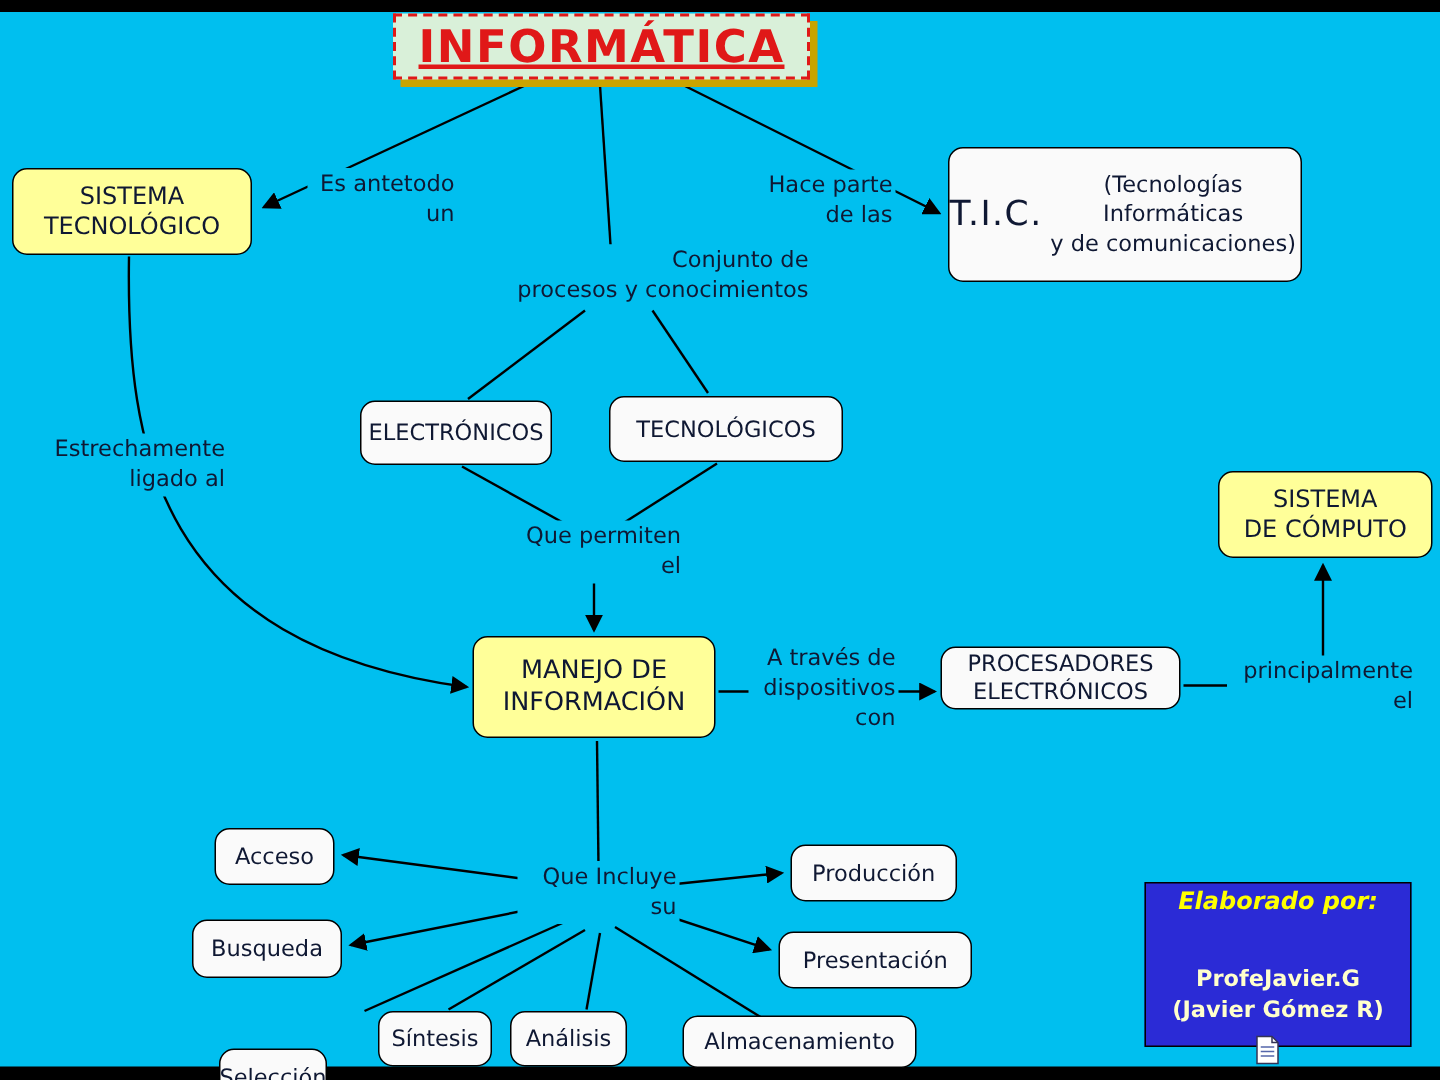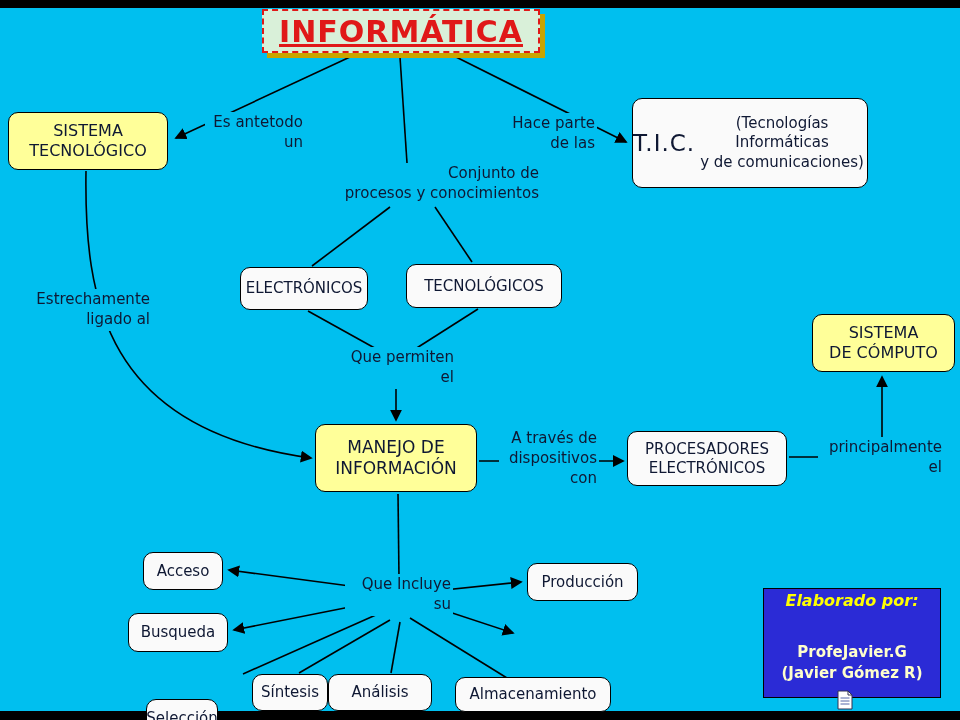--- a/index.html
+++ b/index.html
@@ -29,27 +29,27 @@
   .label{position:absolute;text-align:right;white-space:pre-line;background:var(--background);
     line-height:1.32;font-size:15px;padding:1px 2px}
 
   .n-sistec{left:8px;top:112px;width:160px;height:58px;font-size:16px}
   .n-tic{left:632px;top:98px;width:236px;height:90px;flex-direction:row;gap:2px}
   .tic-h{font-size:23px;letter-spacing:1px}
   .tic-s{font-size:15px;white-space:pre-line;line-height:1.3}
   .n-cien{left:240px;top:267px;width:128px;height:43px}
   .n-tecn{left:406px;top:264px;width:156px;height:44px}
   .n-manejo{left:315px;top:424px;width:162px;height:68px;font-size:17px}
-  .n-proc{left:627px;top:431px;width:160px;height:55px}
+  .n-proc{left:627px;top:431px;width:160px;height:42px}
   .n-siscomp{left:812px;top:314px;width:143px;height:58px;font-size:16px}
   .n-acceso{left:143px;top:552px;width:80px;height:38px}
   .n-busq{left:128px;top:613px;width:100px;height:39px}
   .n-sel{left:146px;top:699px;width:72px;height:38px}
   .n-sint{left:252px;top:674px;width:76px;height:37px}
-  .n-anal{left:328px;top:674px;width:104px;height:37px}
+  .n-anal{left:340px;top:674px;width:78px;height:37px}
   .n-alma{left:455px;top:677px;width:156px;height:35px}
   .n-prod{left:527px;top:563px;width:111px;height:38px}
   .n-pres{left:519px;top:621px;width:129px;height:38px}
 
   .l-esante{left:205px;top:112px;width:100px}
   .l-hace{left:505px;top:113px;width:92px}
   .l-conj{left:336px;top:163px;width:205px}
   .l-estre{left:22px;top:289px;width:130px}
   .l-queperm{left:338px;top:347px;width:118px}
   .l-atraves{left:499px;top:428px;width:100px}
@@ -121,20 +121,21 @@
 ELECTRÓNICOS</div>
   <div class="node yellow n-siscomp">SISTEMA
 DE CÓMPUTO</div>
   <div class="node white n-acceso">Acceso</div>
   <div class="node white n-busq">Busqueda</div>
   <div class="node white n-sel">Selección</div>
   <div class="node white n-sint">Síntesis</div>
   <div class="node white n-anal">Análisis</div>
   <div class="node white n-alma">Almacenamiento</div>
   <div class="node white n-prod">Producción</div>
+  <div class="node white n-pres">Presentación</div>
 
   <div class="label l-esante">Es antetodo
 un</div>
   <div class="label l-hace">Hace parte
 de las</div>
   <div class="label l-conj">Conjunto de
 procesos y conocimientos</div>
   <div class="label l-estre">Estrechamente
 ligado al</div>
   <div class="label l-queperm">Que permiten

